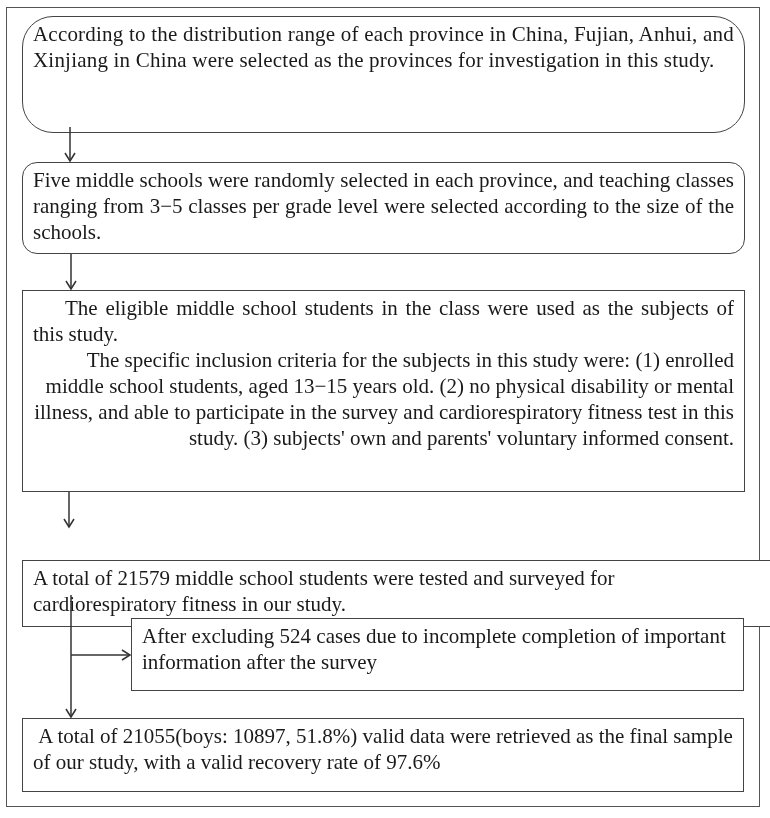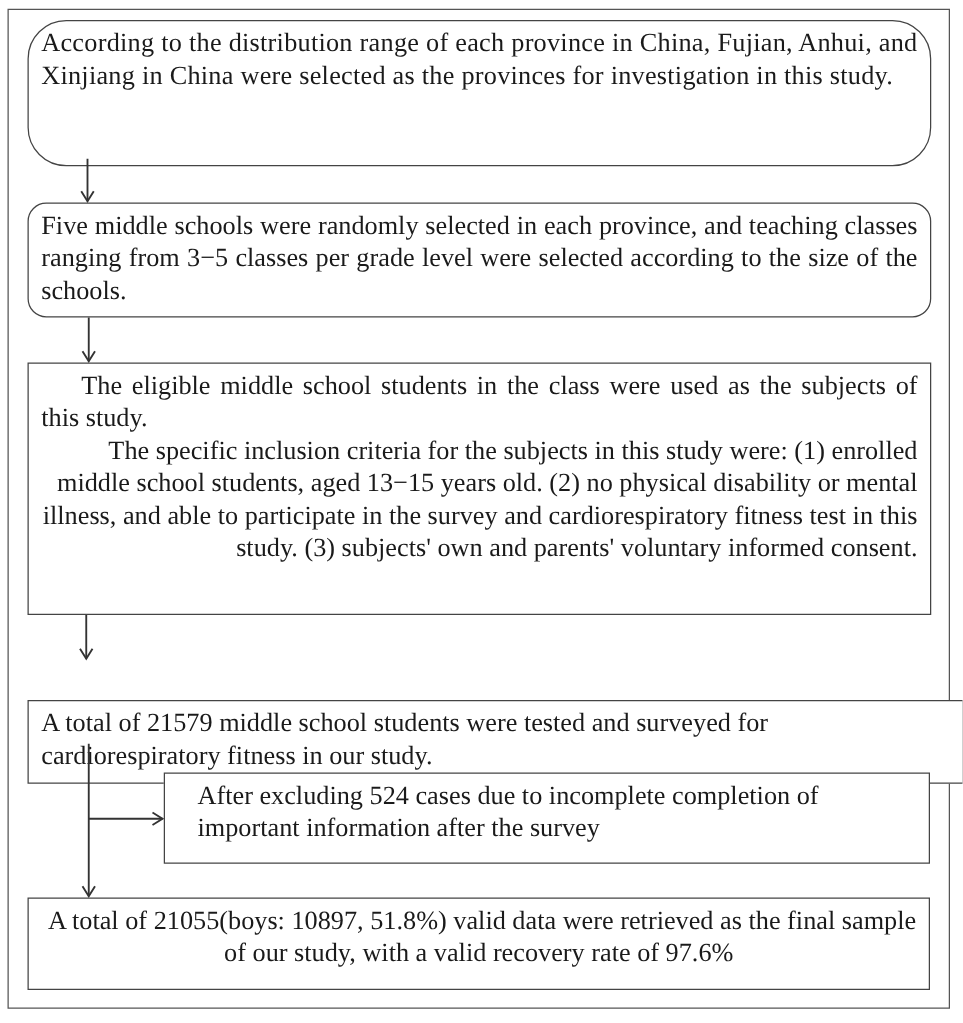--- a/index.html
+++ b/index.html
@@ -37,21 +37,21 @@
     .box p {
       margin: 0;
     }
     .box p.indent {
       text-indent: 32px;
     }
     #b1 { left: 22px; top: 16px; width: 723px; height: 117px; letter-spacing: 0.2px; border-radius: 31px; }
     #b2 { left: 22px; top: 162px; width: 723px; height: 92px; border-radius: 15px; }
     #b3 { left: 22px; top: 290px; width: 723px; height: 202px; }
     #b4 { left: 22px; top: 528px; width: 749px; height: 67px; margin-top: 32px; }
-    #b5 { left: 131px; top: 618px; width: 613px; height: 73px; padding-left: 26px; }
+    #b5 { left: 131px; top: 618px; width: 613px; height: 73px; padding-left: 10px; }
     #b6 { left: 22px; top: 718px; width: 722px; height: 74px; }
     svg.connectors {
       position: absolute;
       left: 0;
       top: 0;
       width: 770px;
       height: 818px;
       pointer-events: none;
     }
     svg.connectors line, svg.connectors polyline {
@@ -80,21 +80,21 @@
 
 <div class="box" id="b4">
   <p style="text-align:left;">A total of 21579 middle school students were tested and surveyed for cardiorespiratory fitness in our study.</p>
 </div>
 
 <div class="box" id="b5">
   <p style="text-align:left;">After excluding 524 cases due to incomplete completion of important information after the survey</p>
 </div>
 
 <div class="box" id="b6">
-  <p style="text-align:center; white-space:pre-wrap;font-family:Liberation Serif, serif;"> A total of 21055(boys: 10897, 51.8%) valid data were retrieved as the final sample of our study, with a valid recovery rate of 97.6%</p>
+  <p style="text-align:left; white-space:pre-wrap;font-family:Liberation Serif, serif;"> A total of 21055(boys: 10897, 51.8%) valid data were retrieved as the final sample of our study, with a valid recovery rate of 97.6%</p>
 </div>
 
 <svg class="connectors" viewBox="0 0 770 818">
 
   <g>
     <line x1="70" y1="127" x2="70" y2="161"></line>
     <polyline points="65,153 70,161 75,153"></polyline>
   </g>
 
   <g>

